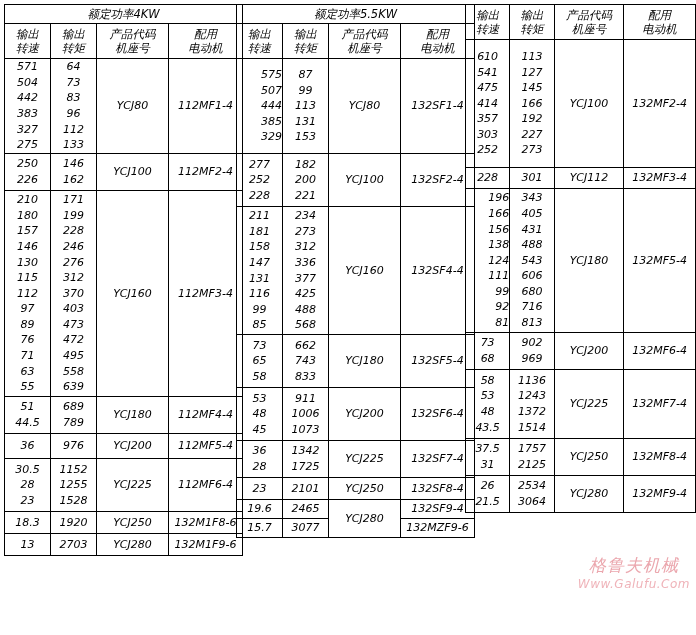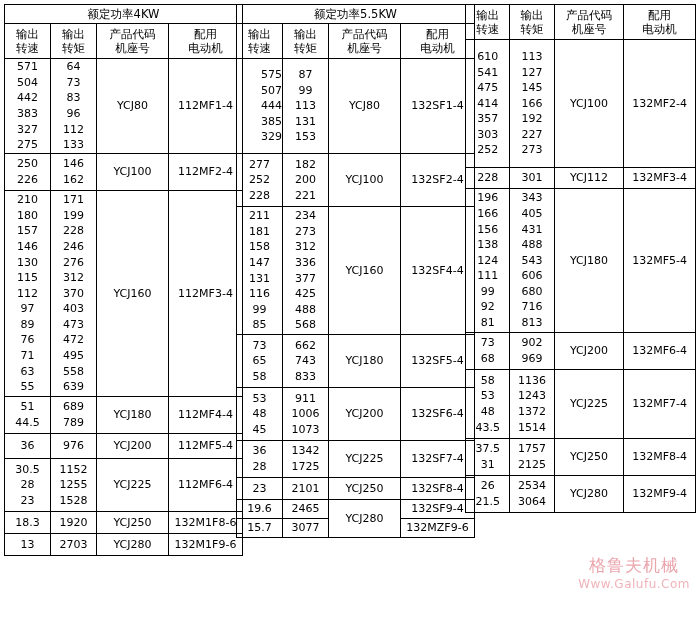--- a/index.html
+++ b/index.html
@@ -2,21 +2,21 @@
 <html><head>
 <meta charset="utf-8">
 <style>
   html,body{margin:0;padding:0;background:#fff;}
   body{
     width:696px;height:635px;
     font-family:"DejaVu Sans","Liberation Sans",sans-serif;
     font-size:11px;color:#000;
     -webkit-font-smoothing:antialiased;
   }
-  .page{position:relative;width:696px;height:611px;overflow:hidden;}
+  .page{position:relative;width:696px;height:611px;overflow:hidden;font-style:italic;}
   table.grid{
     border-collapse:collapse;
     table-layout:fixed;
     position:absolute;
   }
   table.grid td{
     border:1px solid #000;
     text-align:center;
     vertical-align:middle;
     padding:0;
@@ -406,21 +406,21 @@
       <td class="cell vcell" style="height:20px;">
             <div class="num">228</div>
           </td>
       <td class="cell vcell">
             <div class="num">301</div>
           </td>
       <td class="cell">YCJ112</td>
       <td class="cell">132MF3-4</td>
     </tr>
     <tr>
-      <td class="cell vcell" style="height:143px;">
+      <td class="cell vcell" style="height:143px;text-align:right;">
             <div class="num">196</div>
             <div class="num">166</div>
             <div class="num">156</div>
             <div class="num">138</div>
             <div class="num">124</div>
             <div class="num">111</div>
             <div class="num">99</div>
             <div class="num">92</div>
             <div class="num">81</div>
           </td>

